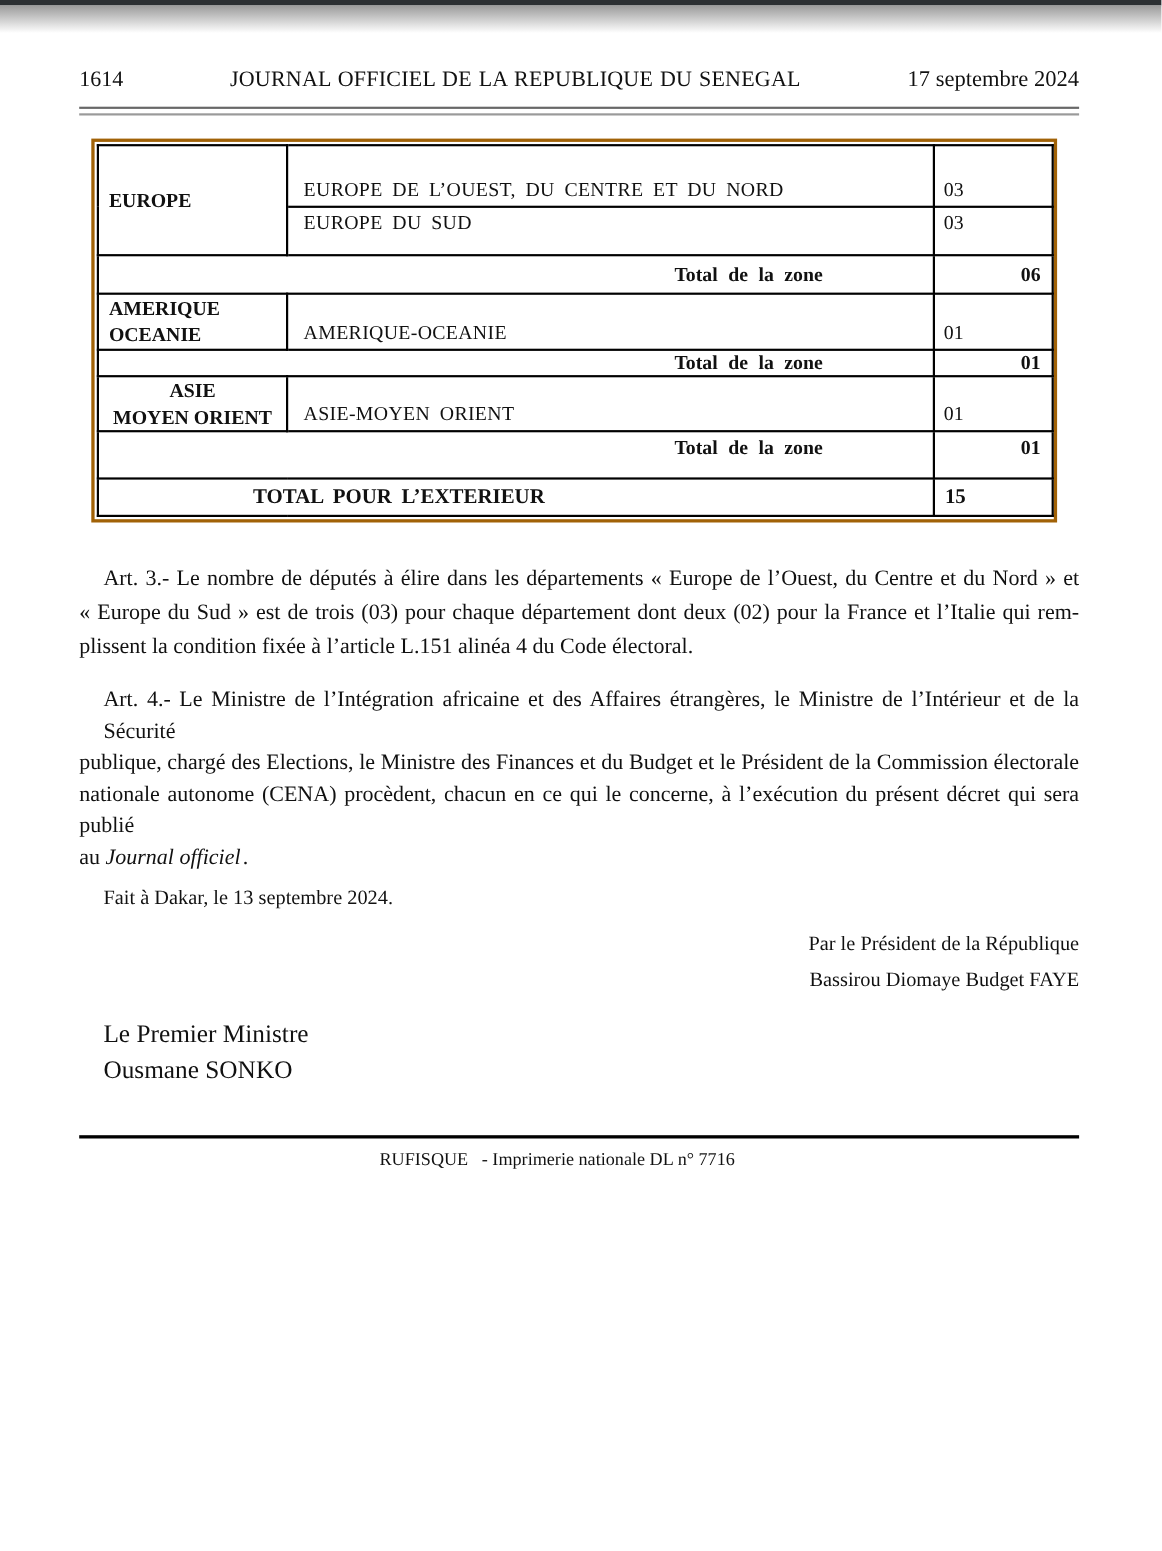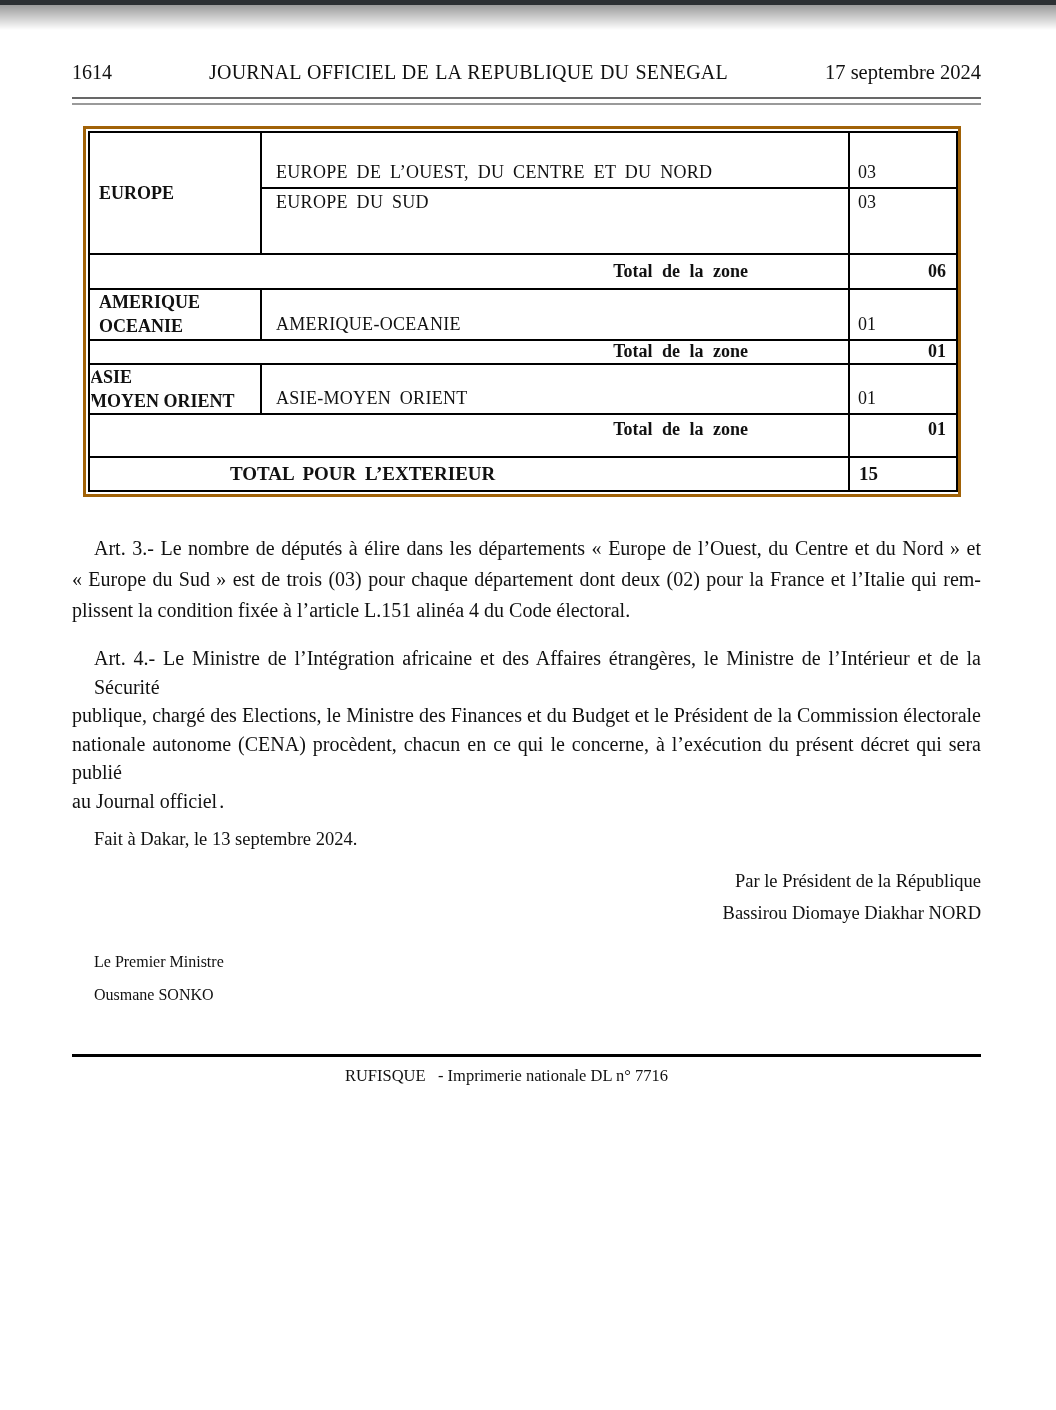--- a/index.html
+++ b/index.html
@@ -31,44 +31,44 @@
   
   .table-wrap{
     margin-top:21px;margin-left:11px;width:878px;
     border:3px solid #a16207;padding:2px;box-sizing:border-box;
   }
   table{border-collapse:collapse;width:100%;table-layout:fixed;}
   col.c1{width:172px;} col.c2{width:588px;} col.c3{width:108px;}
   td{border:2px solid #000;font-size:18px;padding:0;overflow:hidden;}
   td.zone{font-weight:bold;padding-left:9px;vertical-align:middle;line-height:1.35;}
   td.pre{white-space:pre-line;}
-  td.ctr{text-align:left;padding-left:0;border-radius:20px;}
+  td.ctr{text-align:center;padding-left:0;border-radius:20px;}
   td.dept{padding-left:14px;word-spacing:4px;letter-spacing:.3px;}
   td.cnt{padding-left:8px;}
   .vb{vertical-align:bottom;padding-bottom:4px;}
   .vt{vertical-align:top;padding-top:3px;}
   td.tlabel{font-weight:bold;text-align:right;padding-right:100px;word-spacing:5px;vertical-align:middle;padding-left:28px;}
   td.tval{font-weight:bold;text-align:right;padding-right:10px;vertical-align:middle;}
   tr.r7 td{vertical-align:top;padding-top:4px;}
   td.glabel{font-weight:bold;font-size:19px;padding-left:140px;vertical-align:middle;word-spacing:4px;}
   td.gval{font-weight:bold;font-size:19px;padding-left:9px;vertical-align:middle;}
-  tr.r1{height:56px;} tr.r2{height:66px;} tr.r3{height:35px;}
+  tr.r1{height:56px;} tr.r2{height:44px;} tr.r3{height:35px;}
   tr.r4{height:47px;} tr.r5{height:24px;} tr.r6{height:45px;}
   tr.r7{height:43px;} tr.r8{height:34px;}
 
   
   .para{font-size:20px;}
   .art3{margin-top:36px;line-height:31px;}
   .art4{margin-top:18px;line-height:28.5px;}
   .jline{text-align:justify;text-align-last:justify;}
   .indent{padding-left:22px;}
-  .it{padding-right:2px;}
+  .it{font-style:italic;padding-right:2px;}
   .fait{margin-top:14px;font-size:18.5px;padding-left:22px;}
   .sig-right{margin-top:15px;text-align:right;font-size:18.5px;line-height:32px;}
-  .sig-left{margin-top:16px;font-size:16px;line-height:33px;padding-left:22px;}
+  .sig-left{margin-top:16px;font-size:23px;line-height:33px;padding-left:22px;}
 
   
   .footer-rule{margin-top:43px;border-top:3px solid #000;}
   .imprint{margin-top:9px;text-align:center;font-size:16.5px;white-space:pre;padding-right:40px;}
 </style>
 </head>
 <body>
 
 <div class="page">
   <div class="top-edge"></div>
@@ -143,21 +143,21 @@
       <div class="jline indent">Art. 4.- Le Ministre de l’Intégration africaine et des Affaires étrangères, le Ministre de l’Intérieur et de la Sécurité</div>
       <div class="jline">publique, chargé des Elections, le Ministre des Finances et du Budget et le Président de la Commission électorale</div>
       <div class="jline">nationale autonome (CENA) procèdent, chacun en ce qui le concerne, à l’exécution du présent décret qui sera publié</div>
       <div><span>au </span><span class="it">Journal officiel</span><span>.</span></div>
     </div>
 
     <div class="fait">Fait à Dakar, le 13 septembre 2024.</div>
 
     <div class="sig-right">
       <div>Par le Président de la République</div>
-      <div>Bassirou Diomaye Diakhar NORD</div>
+      <div>Bassirou Diomaye Budget FAYE</div>
     </div>
 
     <div class="sig-left">
       <div>Le Premier Ministre</div>
       <div>Ousmane SONKO</div>
     </div>
 
     <div class="footer-rule"></div>
     <div class="imprint">RUFISQUE   - Imprimerie nationale DL n° 7716</div>
 

